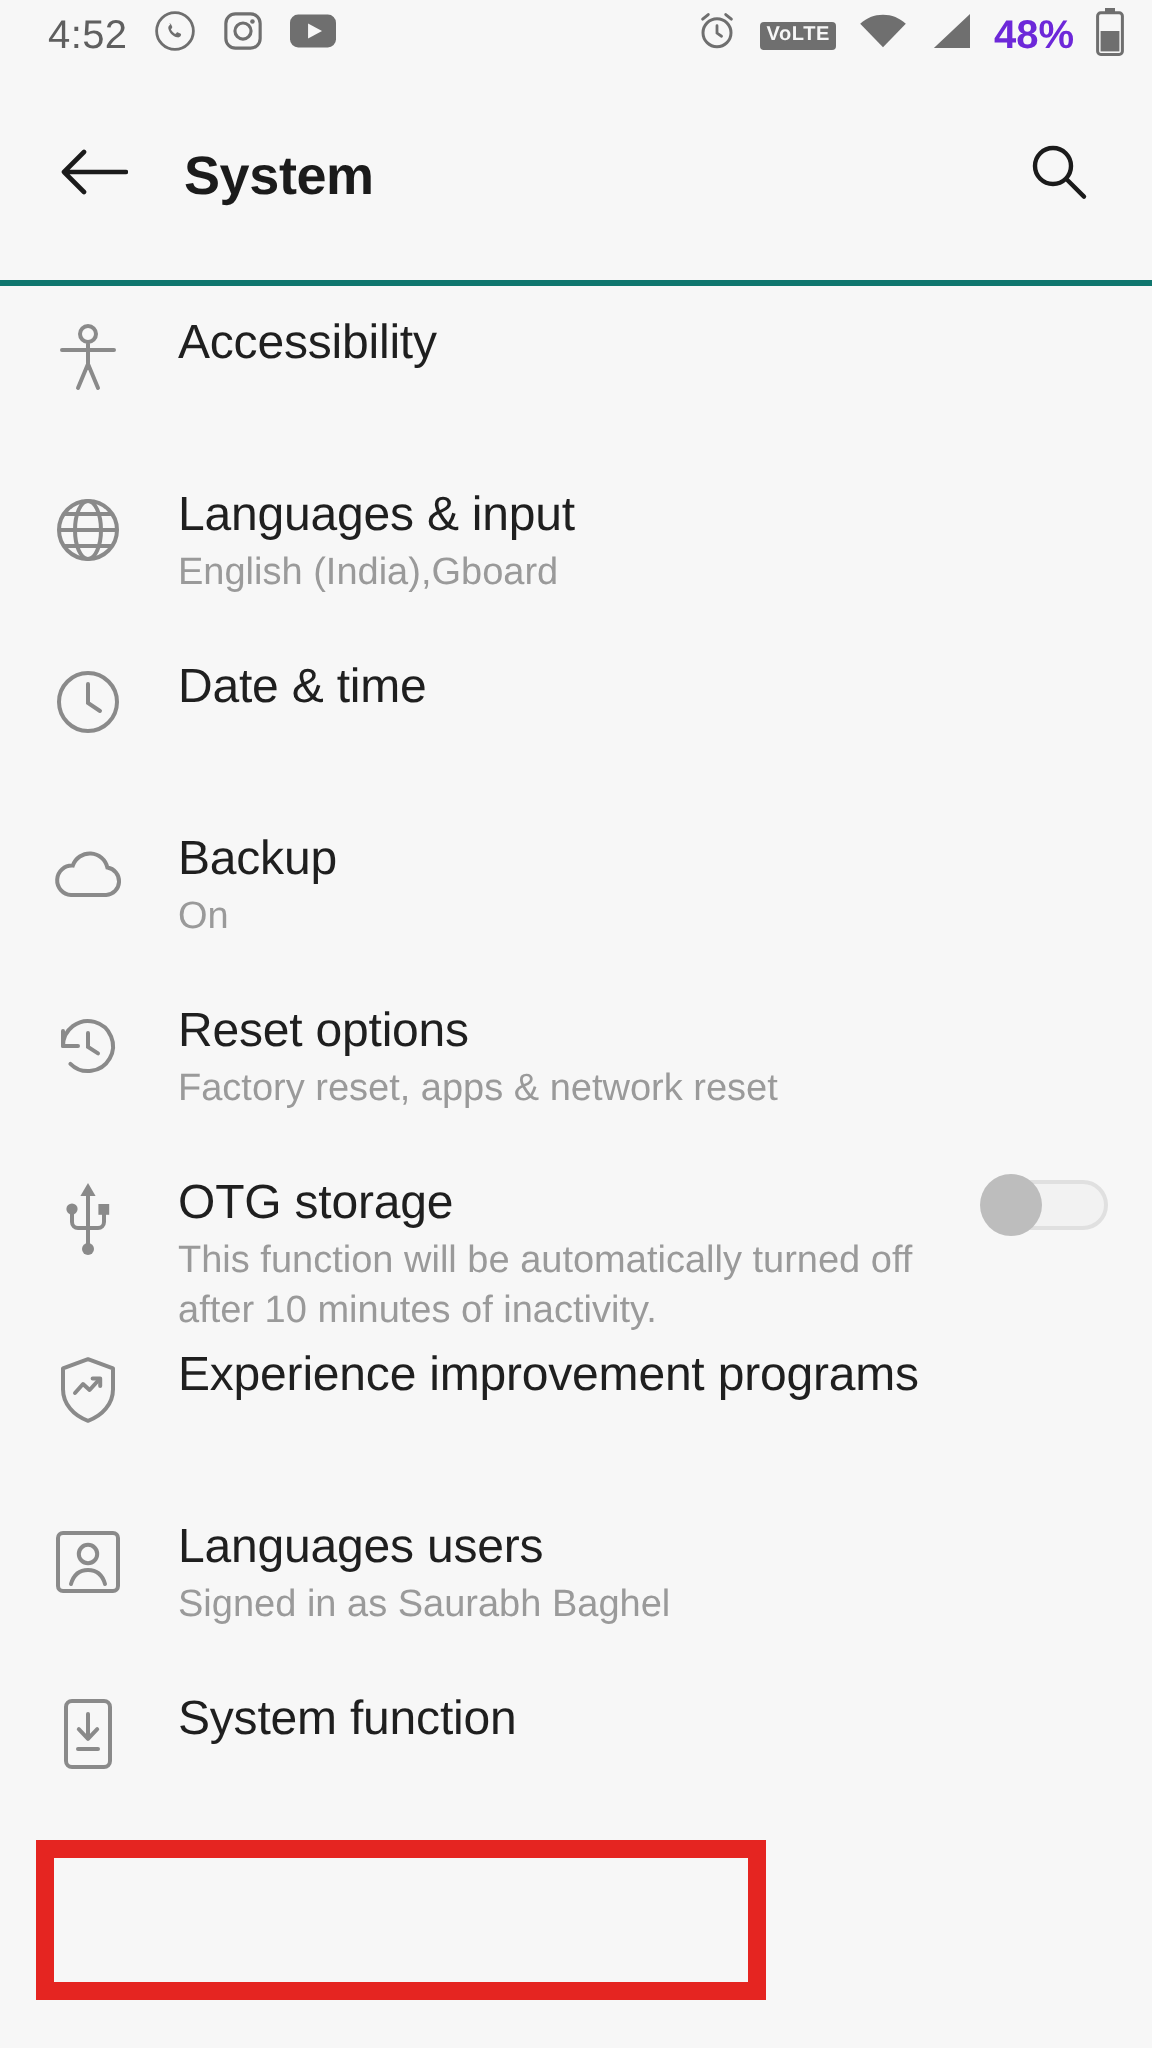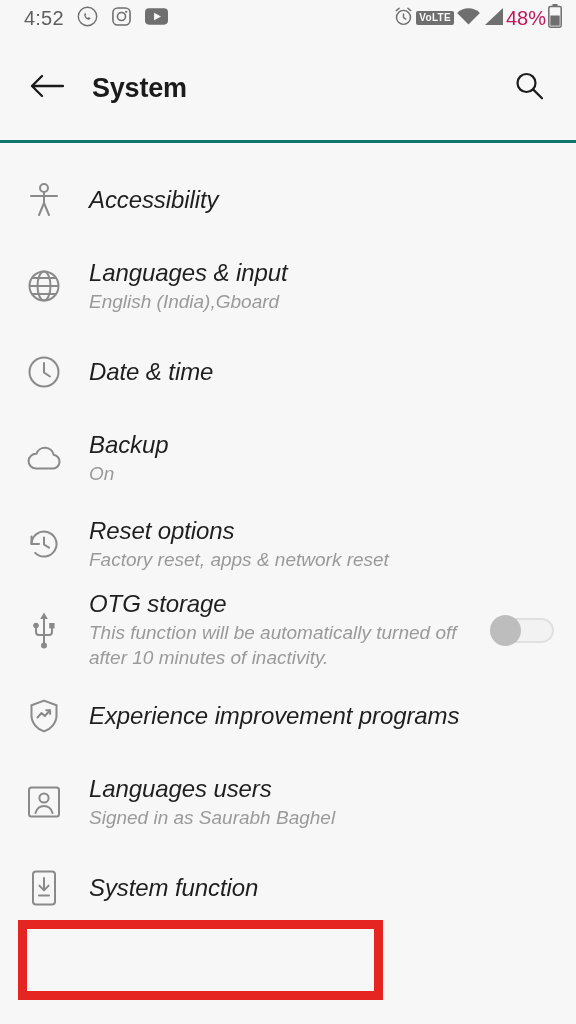--- a/index.html
+++ b/index.html
@@ -11,22 +11,22 @@
   }
   .screen { position:relative; width:576px; height:1024px; background:#f7f7f7; }
 
   
   .statusbar {
     height:36px; display:flex; align-items:center;
     padding:0 14px 0 24px; color:#6b6b6b;
   }
   .status-left { display:flex; align-items:center; gap:13px; }
   .status-time { font-size:20px; color:#5f5f5f; letter-spacing:.2px; }
-  .status-right { margin-left:auto; display:flex; align-items:center; gap:2px; }
-  .status-right .pct { font-size:20px; color:#be185d; }
+  .status-right { margin-left:auto; display:flex; align-items:center; gap:11px; }
+  .status-right .pct { font-size:20px; color:#6d28d9;font-weight:bold; }
   .si { display:block; }
 
   .volte {
     background:#6f6f6f; color:#f7f7f7; font-size:10px; font-weight:bold;
     border-radius:2px; padding:2px 3px; line-height:1; letter-spacing:.3px;
   }
 
   
   .appbar {
     height:107px; display:flex; align-items:center; padding:0 24px;
@@ -35,25 +35,24 @@
   .back-btn { width:46px; height:46px; display:flex; align-items:center; justify-content:center; cursor:pointer; }
   .appbar-title {
     font-size:27px; font-weight:bold; color:#1b1b1b;
     margin-left:22px; letter-spacing:-.2px;
   }
   .search-btn { margin-left:auto; width:46px; height:46px; display:flex; align-items:center; justify-content:center; cursor:pointer; }
 
   
   .list { padding-top:14px; }
   .row {
-    display:flex; align-items:center;
+    display:flex; align-items:flex-start;
     padding:0 22px 0 22px;
     min-height:86px;
     position:relative;
-    font-style:italic;
   }
   .row-icon {
     width:44px; min-width:44px; height:44px;
     display:flex; align-items:center; justify-content:center;
     color:#8a8a8a;
   }
   .row-text { margin-left:23px; flex:1; padding-right:8px; }
   .row-title { font-size:24px; color:#1f1f1f; line-height:1.22; letter-spacing:-.1px; }
   .row-sub { font-size:19px; color:#9a9a9a; line-height:1.3; margin-top:3px; }
 

